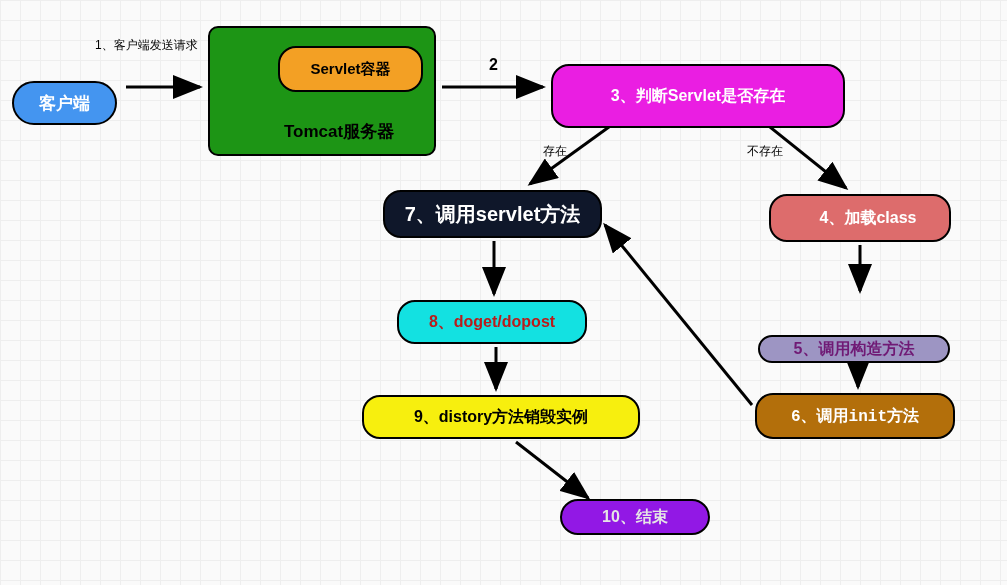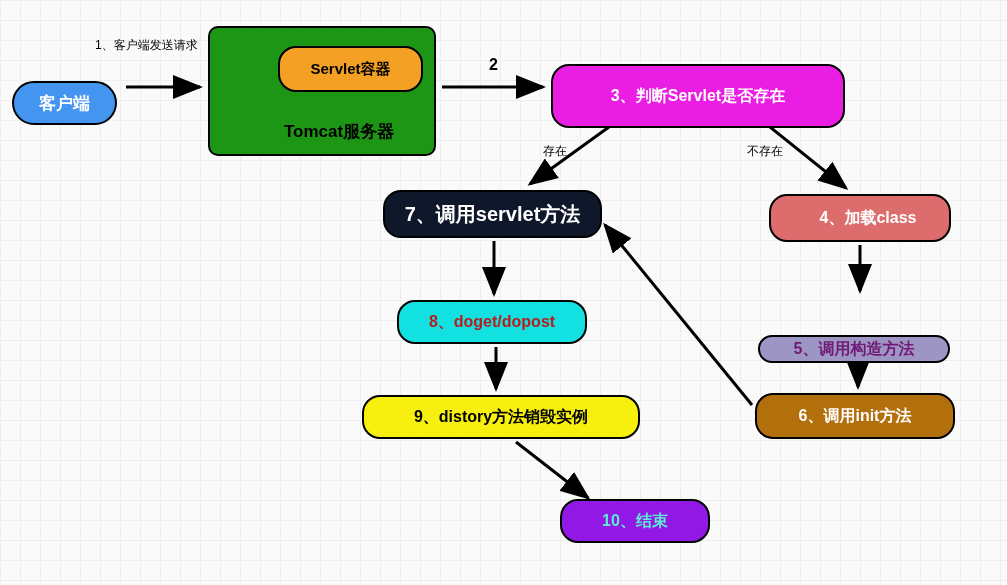--- a/index.html
+++ b/index.html
@@ -64,25 +64,25 @@
     .node-step5 {
       left: 758px; top: 297px; width: 192px; height: 28px;
       background: #9d95c3; color: #701a75; font-size: 16px; margin-top: 38px;
     }
     .node-step9 {
       left: 362px; top: 395px; width: 278px; height: 44px;
       background: #f7ef0e; color: #000; font-size: 16px; text-align: center;
     }
     .node-step6 {
       left: 755px; top: 393px; width: 200px; height: 46px;
-      background: #b36f0b; color: #fff; font-size: 16px;
+      background: #b36f0b; color: #fff; font-size: 16px; font-family: Liberation Mono, monospace;
     }
     .node-step10 {
-      left: 560px; top: 499px; width: 150px; height: 44px;
-      background: #9218e5; color: #5eead4; font-size: 16px;
+      left: 560px; top: 499px; width: 150px; height: 36px;
+      background: #9218e5; color: #e5e5e5; font-size: 16px;
     }
     .edge-label {
       position: absolute;
       font-size: 12px;
       font-weight: normal;
       color: #000;
     }
     .label1 { left: 95px; top: 37px; }
     .label2 { left: 489px; top: 56px; font-size: 16px; font-weight: bold; }
     .label-exist { left: 543px; top: 143px; text-align: right; }

